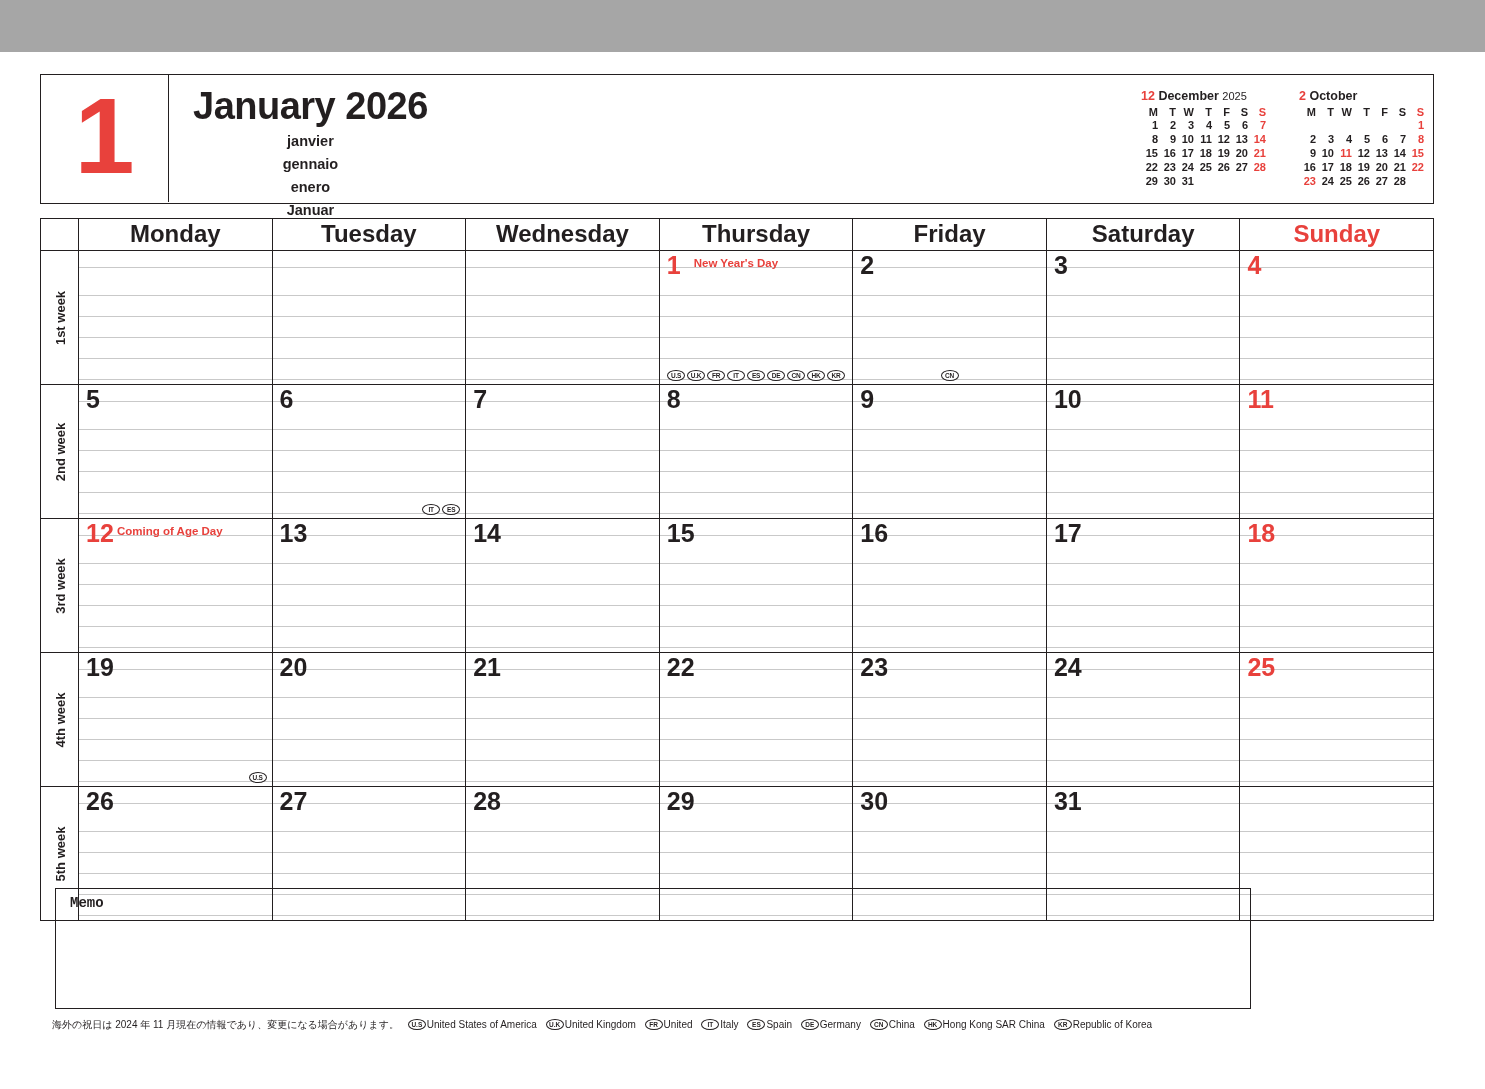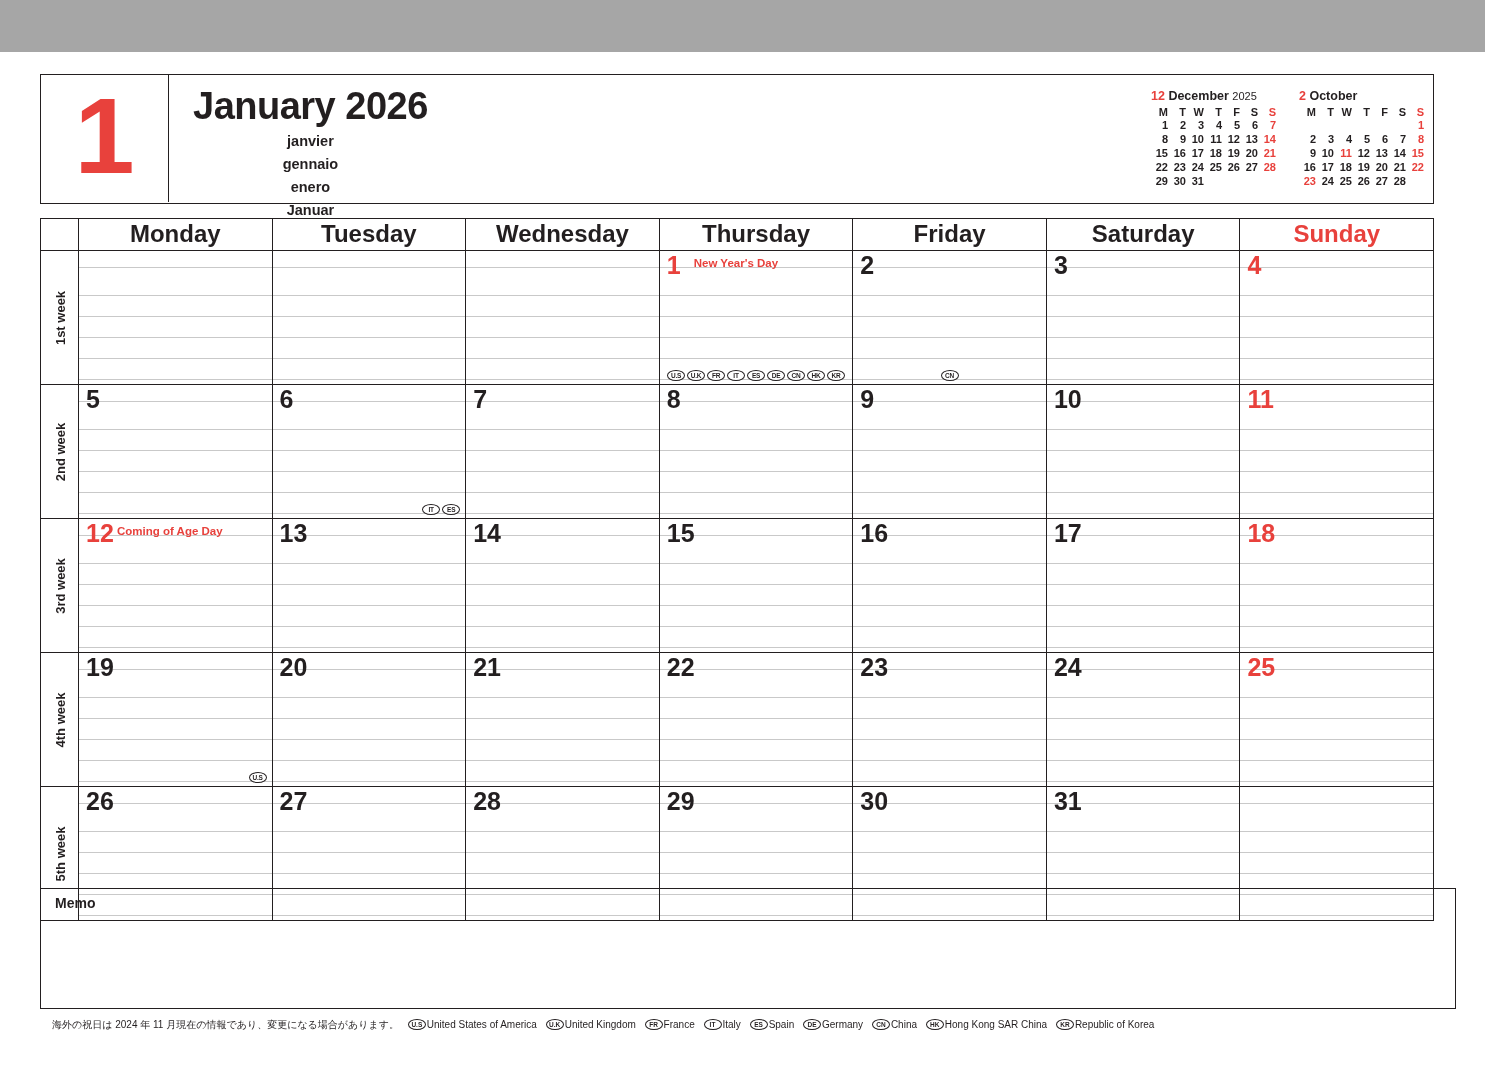--- a/index.html
+++ b/index.html
@@ -19,21 +19,21 @@
     position:absolute;left:0;top:0;width:128px;height:127px;
     border-right:1.5px solid #231f20;box-sizing:border-box;
   }
   .hdr-num span{
     position:absolute;left:50%;top:50%;transform:translate(-50%,-53%);
     font-size:108px;font-weight:bold;color:#e8413c;line-height:1;
   }
   .hdr-title{position:absolute;left:152px;top:10px;text-align:center;}
   .hdr-title .big{font-size:38px;font-weight:bold;color:#231f20;letter-spacing:-0.5px;line-height:1.12;}
   .hdr-title .sub{font-size:14.5px;font-weight:bold;color:#231f20;line-height:1.31;margin-top:4px;}
-  .mini-wrap{position:absolute;right:8px;top:14px;display:flex;gap:22px;}
+  .mini-wrap{position:absolute;right:8px;top:14px;display:flex;gap:32px;}
   .mini{font-size:11.5px;color:#231f20;}
   .mini .mtitle{font-weight:bold;font-size:12.5px;margin-bottom:3px;white-space:nowrap;}
   .mini .mtitle .mnum{color:#e8413c;}
   .mini .mtitle .myear{font-weight:normal;font-size:11px;color:#231f20;}
   .mini table{border-collapse:collapse;}
   .mini td{width:16px;height:14px;text-align:right;font-size:11px;font-weight:bold;padding:0 1px;line-height:14px;}
   .mini td.sun{color:#e8413c;}
   .mini th{width:16px;font-size:11px;font-weight:bold;padding:0 1px;text-align:right;color:#231f20;}
   .mini th.sun{color:#e8413c;}
 
@@ -68,21 +68,21 @@
   .holiday.shift{left:38px;}
   .flags{position:absolute;bottom:3px;right:5px;display:flex;gap:2px;}
   .flags.leftish{right:auto;left:50%;transform:translateX(-50%);}
   .flag{
     display:inline-block;border:1px solid #231f20;border-radius:50%;
     font-size:6.5px;font-weight:bold;color:#231f20;line-height:9px;
     padding:0 2px;min-width:12px;text-align:center;letter-spacing:-0.2px;background:#fff;
   }
 
   
-  .memo{position:absolute;left:0;top:814px;width:1416px;height:121px;border:1.5px solid #231f20;box-sizing:border-box;}
+  .memo{position:absolute;left:15px;top:814px;width:1196px;height:121px;border:1.5px solid #231f20;box-sizing:border-box;font-family:Liberation Mono, monospace;}
   .memo-label{position:absolute;left:14px;top:6px;font-size:14px;font-weight:bold;color:#231f20;}
 
   .footer{position:absolute;left:12px;top:944px;width:1380px;font-size:10px;color:#231f20;white-space:nowrap;}
   .footer .fg{display:inline-block;border:1px solid #231f20;border-radius:50%;font-size:6.5px;font-weight:bold;line-height:9px;padding:0 2px;min-width:12px;text-align:center;margin:0 1px 0 6px;vertical-align:1px;}
 </style>
 </head>
 <body>
 
 <div class="page">
   <div class="topbar"></div>
@@ -402,21 +402,21 @@
     </div>
 
     <div class="memo">
       <div class="memo-label">Memo</div>
     </div>
 
     <div class="footer">
       <span>海外の祝日は 2024 年 11 月現在の情報であり、変更になる場合があります。</span>
       <span class="fg">U.S</span><span>United States of America</span>
       <span class="fg">U.K</span><span>United Kingdom</span>
-      <span class="fg">FR</span><span>France</span>
+      <span class="fg">FR</span><span>United</span>
       <span class="fg">IT</span><span>Italy</span>
       <span class="fg">ES</span><span>Spain</span>
       <span class="fg">DE</span><span>Germany</span>
       <span class="fg">CN</span><span>China</span>
       <span class="fg">HK</span><span>Hong Kong SAR China</span>
       <span class="fg">KR</span><span>Republic of Korea</span>
     </div>
 
   </div>
 </div>

